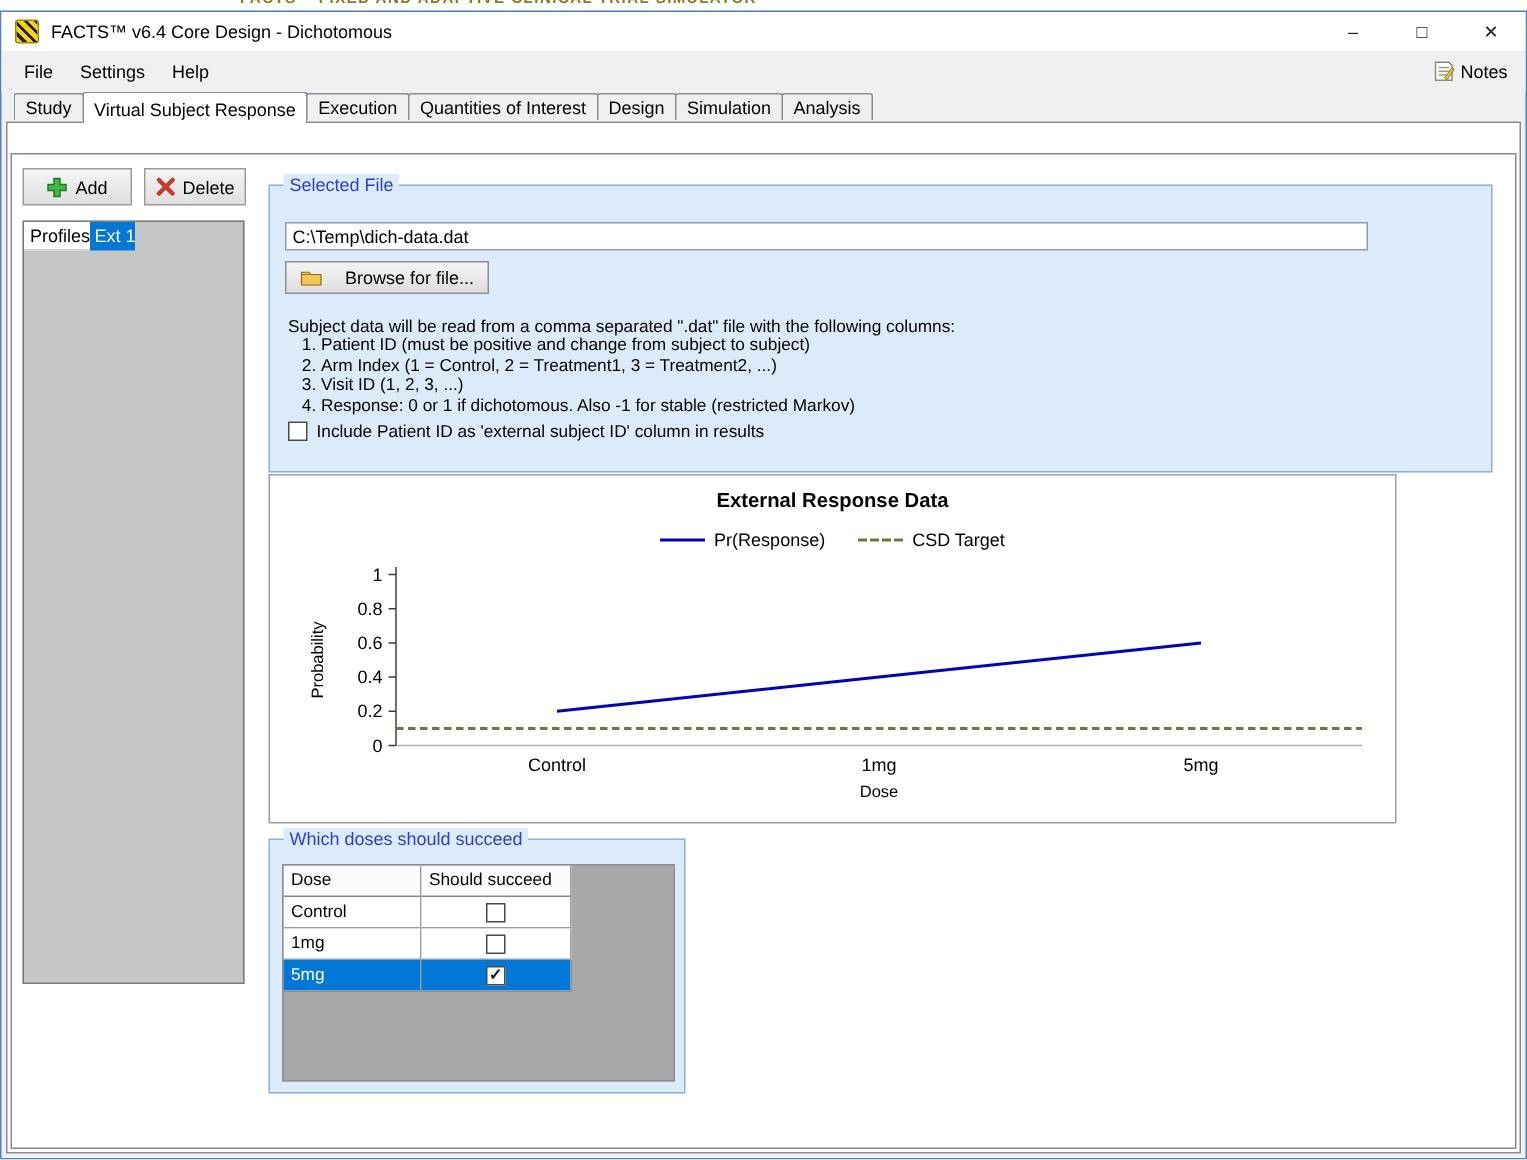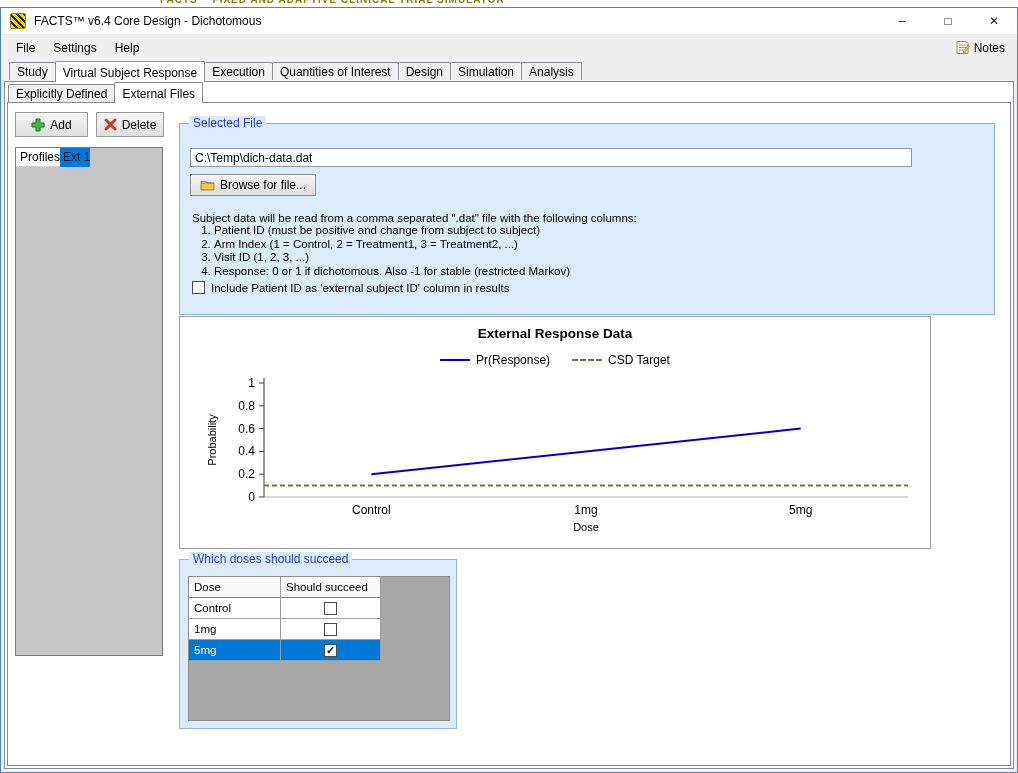--- a/index.html
+++ b/index.html
@@ -51,34 +51,34 @@
   .btn { position:absolute; height:25px; display:flex; align-items:center; justify-content:center; gap:5px;
     background:linear-gradient(#f5f5f5,#dfdfdf); border:1px solid #9a9a9a; font-size:12px; }
   .btn-add { left:7px; top:9px; width:73px; }
   .btn-del { left:88px; top:9px; width:68px; }
 
   .profiles { position:absolute; left:7px; top:44px; width:148px; height:509px;
     border:1px solid #7a7a7a; background:#c6c6c6; display:flex; }
   .profiles-header { height:19px; background:#fff; border-bottom:1px solid #cfcfcf;
     line-height:18px; padding-left:4px; font-size:12px; }
   .profile-item { height:19px; line-height:19px; padding-left:3px; font-size:12px; }
-  .profile-item.selected { background:#0078d7; color:#0f172a; }
+  .profile-item.selected { background:#0078d7; color:#ffffff; }
   .profiles-body { flex:1; }
 
   
   .group { position:absolute; border:1px solid #8fb4d9; background:#dcebf9; }
   .group-label { position:absolute; top:-8px; left:9px; background:#dcebf9; padding:0 4px;
     color:#2b3fd0; font-size:12px; white-space:nowrap; }
 
   .group-selected-file { left:171px; top:20px; width:816px; height:192px; }
   .file-input { position:absolute; left:10px; top:24px; width:722px; height:19px;
     border:1px solid #8a9ab0; background:#fff; font-family:"Liberation Sans",sans-serif;
     font-size:12px; padding:0 4px; }
   .browse-row { position:absolute; left:10px; top:50px; display:flex; gap:8px; }
-  .browse-btn { height:22px; display:flex; align-items:center; gap:5px; padding:0 9px;
+  .browse-btn { height:22px; display:flex; align-items:center; gap:15px; padding:0 9px;
     background:linear-gradient(#f5f5f5,#dedede); border:1px solid #8f8f8f; font-size:12px; }
   .file-desc { position:absolute; left:12px; top:88px; font-size:11.5px; }
   .file-cols { position:absolute; left:12px; top:100px; margin:0; padding-left:22px;
     font-size:11.5px; line-height:13.5px; }
   .cb-row { position:absolute; left:12px; top:157px; display:flex; align-items:center; gap:6px; font-size:11.5px; }
 
   .checkbox { width:13px; height:13px; background:#fff; border:1px solid #4a4a4a; display:inline-flex;
     align-items:center; justify-content:center; font-size:11px; color:#1a1a1a; flex:0 0 auto; }
   .checkbox.checked::after { content:"✓"; font-weight:bold; line-height:1; }
 
@@ -146,24 +146,20 @@
     <div class="tab selected">Virtual Subject Response</div>
     <div class="tab">Execution</div>
     <div class="tab">Quantities of Interest</div>
     <div class="tab">Design</div>
     <div class="tab">Simulation</div>
     <div class="tab">Analysis</div>
   </div>
 
   <div class="main-page"></div>
 
-  <div class="subtabs">
-    <div class="tab">Explicitly Defined</div>
-    <div class="tab selected">External Files</div>
-  </div>
 
   <div class="sub-page">
 
     <button class="btn btn-add">
       <svg class="icon-svg" width="14" height="14" viewBox="0 0 14 14">
         <path d="M5 1h4v4h4v4H9v4H5V9H1V5h4z" fill="#44b844" stroke="#1f7a1f" stroke-width="1"></path>
       </svg>
       <span>Add</span>
     </button>
 

